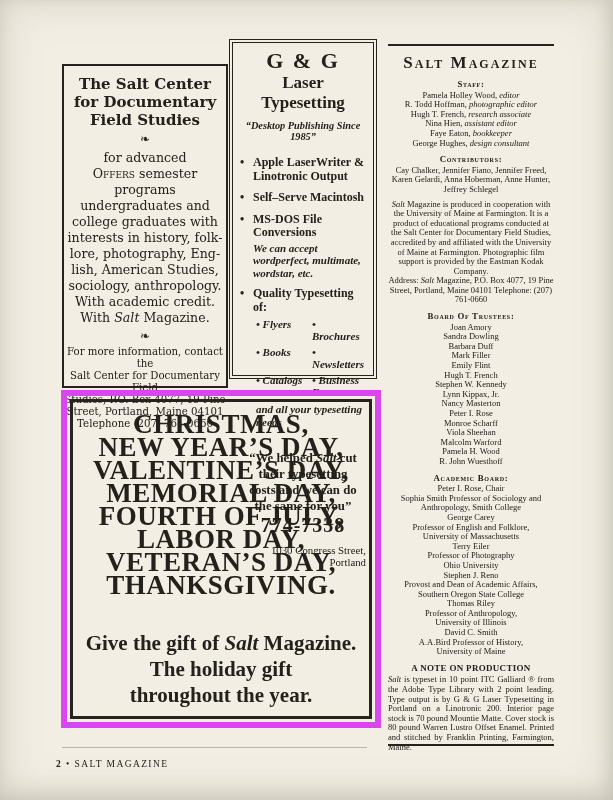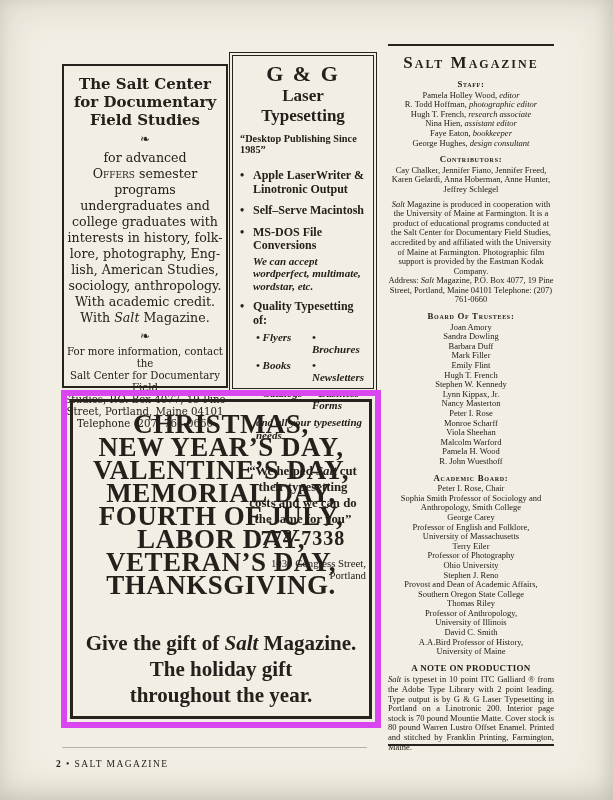--- a/index.html
+++ b/index.html
@@ -20,30 +20,30 @@
     text-align:center; font-family:"DejaVu Serif", serif;
   }
   .sc-title { margin-top:9px; font-size:15px; line-height:18px; font-weight:bold; }
   .ornament { font-size:12px; line-height:14px; margin-top:3px; color:#26231e; }
   .sc-body { margin-top:4px; font-size:12.6px; line-height:16px; }
   .sc-lead { font-variant:small-caps; }
   .sc-contact { margin-top:3px; font-size:10.2px; line-height:12px; }
 
   
   .gg {
-    position:absolute; left:229px; top:52px; width:148px; height:340px;
+    position:absolute; left:229px; top:39px; width:148px; height:340px;
     border:1px solid #26231e; box-sizing:border-box;
   }
   .gg-inner {
     position:absolute; left:2px; top:2px; right:2px; bottom:2px;
     border:1px solid #26231e; padding:6px 7px 0 7px; box-sizing:border-box;
   }
   .gg-title { text-align:center; font-size:22px; font-weight:bold; letter-spacing:2px; line-height:24px; }
   .gg-subtitle { text-align:center; font-size:17px; font-weight:bold; line-height:20px; }
-  .gg-tagline { font-size:10.3px; font-weight:bold; margin-top:7px; }
+  .gg-tagline { text-align:center; font-size:10.3px; font-weight:bold; font-style:italic; margin-top:7px; }
   .gg-bullets { margin-top:14px; }
   .gbullet { display:flex; font-size:12px; line-height:13.5px; margin-top:8px; font-weight:600; }
   .gbullet .dot { width:13px; flex:none; }
   .gnote { font-size:11px; font-style:italic; font-weight:bold; line-height:12.5px; margin:2px 0 0 13px; }
   .gsub { display:flex; margin:4px 0 0 16px; font-size:11px; font-style:italic; font-weight:bold; line-height:12px; }
   .gsub .col { width:56px; }
   .gsub .col2 { flex:1; }
   .gg-quote { margin-top:22px; padding:0 5px; font-size:12.8px; font-weight:600; line-height:16px; text-align:center; }
   .gg-phone { text-align:center; font-size:20px; font-weight:bold; letter-spacing:1px; }
   .gg-addr { margin-top:7px; text-align:right; font-size:10.8px; }

